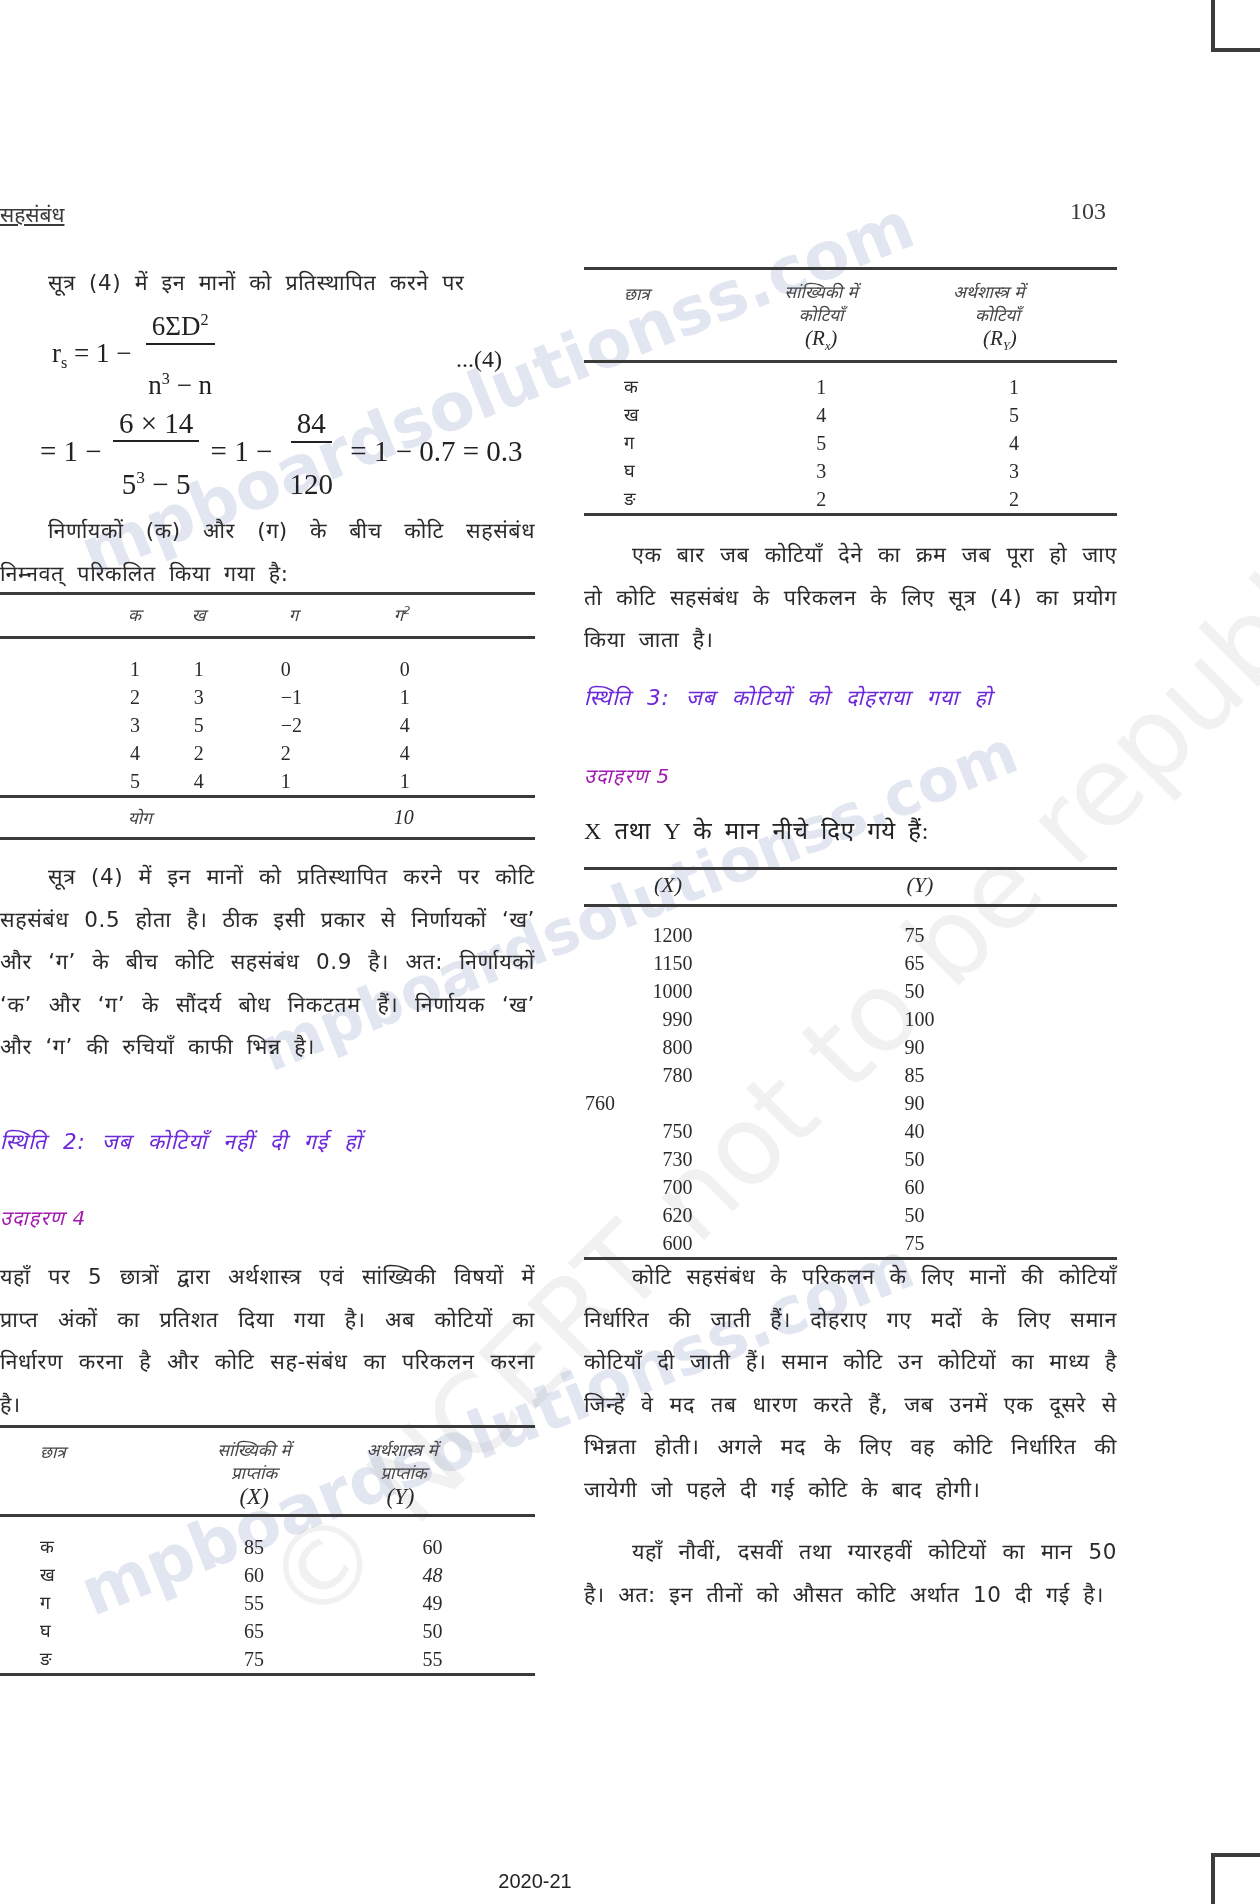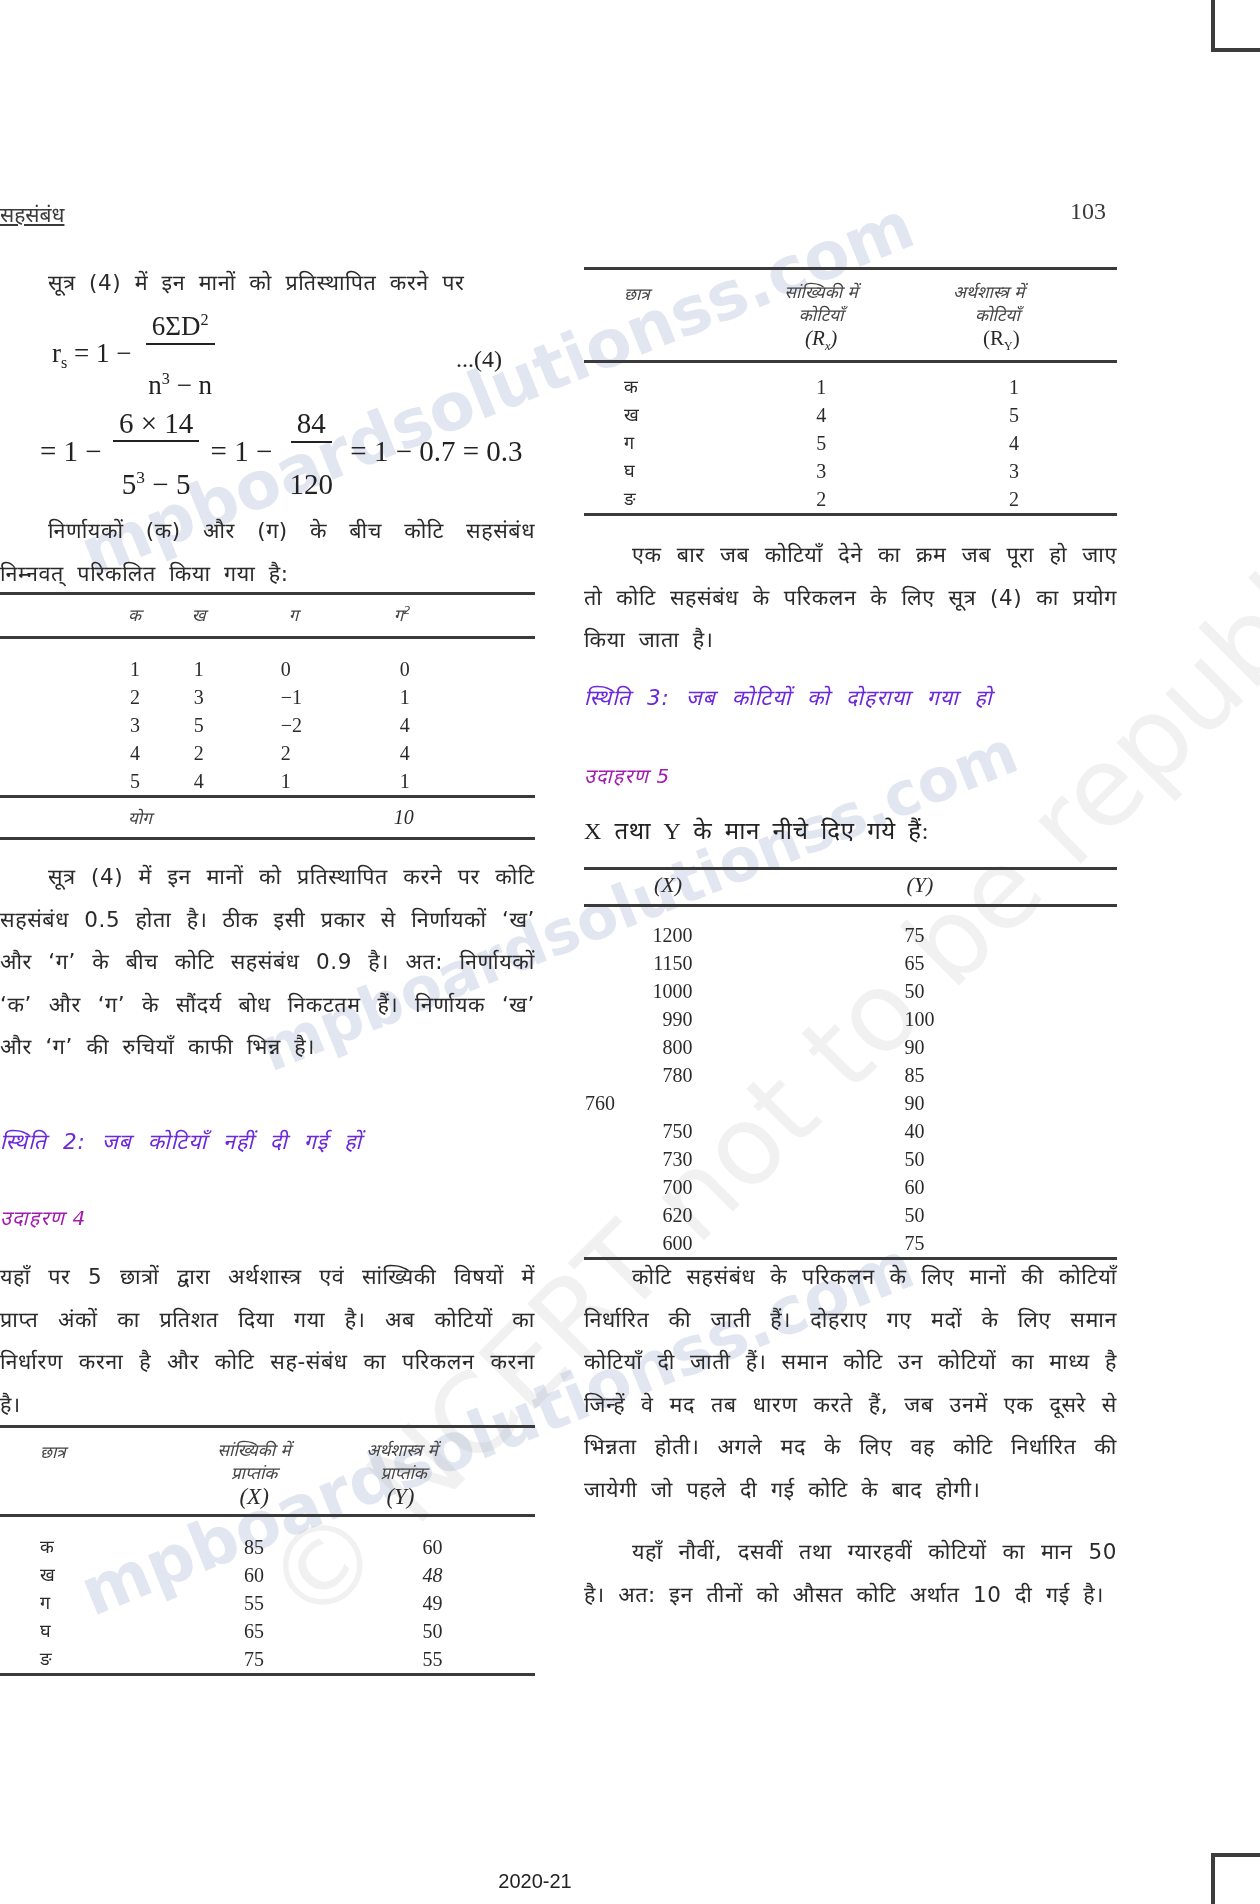--- a/index.html
+++ b/index.html
@@ -219,21 +219,21 @@
       <tr class="rule-top">
         <th class="th-it" style="width:28%; text-align:left; vertical-align:top; padding:12px 0 0 40px;">छात्र</th>
         <th style="width:33%; text-align:center; padding:10px 0 6px; font-weight:normal;">
           <div class="th-it">सांख्यिकी में</div>
           <div class="th-it">कोटियाँ</div>
           <div style="font-style:italic; font-size:21px;"><span>(R</span><sub style="font-size:12px;">x</sub>)</div>
         </th>
         <th style="text-align:left; padding:10px 0 6px 44px; font-weight:normal;">
           <div class="th-it">अर्थशास्त्र में</div>
           <div class="th-it" style="padding-left:22px;">कोटियाँ</div>
-          <div style="font-size:21px; padding-left:30px;"><span>(R</span><sub style="font-size:12px;">Y</sub>)</div>
+          <div style="font-style:italic; font-size:21px; padding-left:30px;"><span>(R</span><sub style="font-size:12px;">Y</sub>)</div>
         </th>
       </tr>
     </thead>
     <tbody id="t3body">
       <tr class="rule-mid">
           <td colspan="3" style="height:8px;"></td>
         </tr>
     <tr>
           <td class="cell" style="text-align:left; padding-left:40px; font-family:&quot;DejaVu Sans&quot;,sans-serif; font-size:18px;">क</td>
           <td class="cell" style="text-align:center;">1</td>

